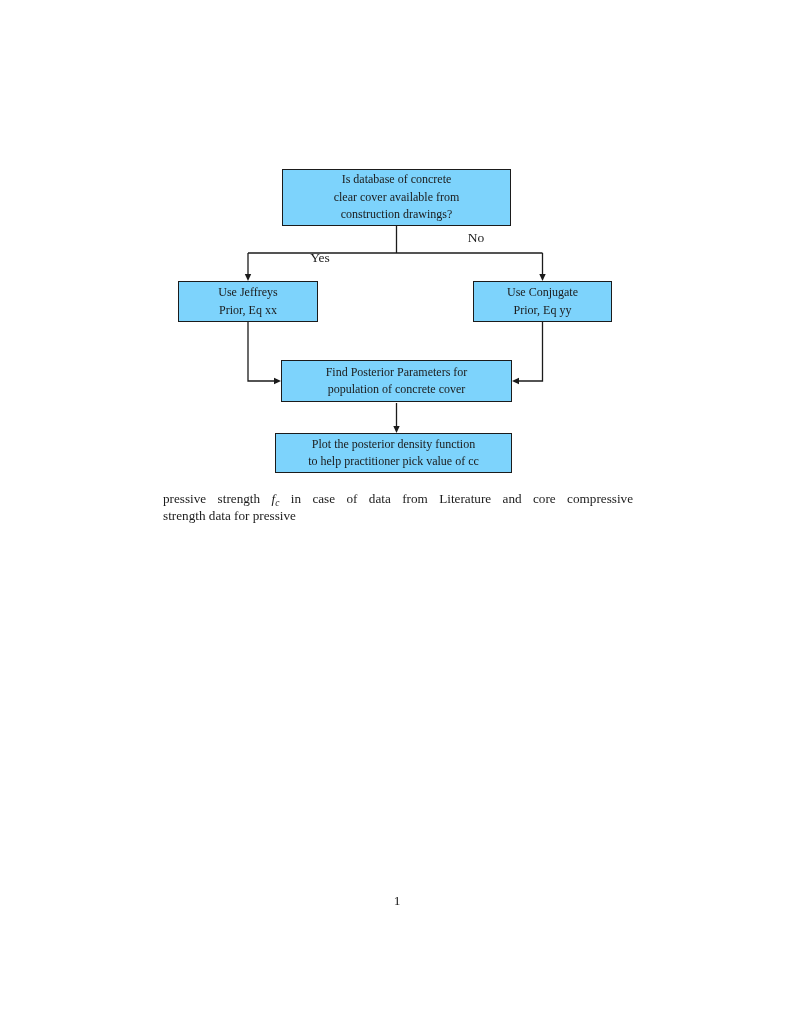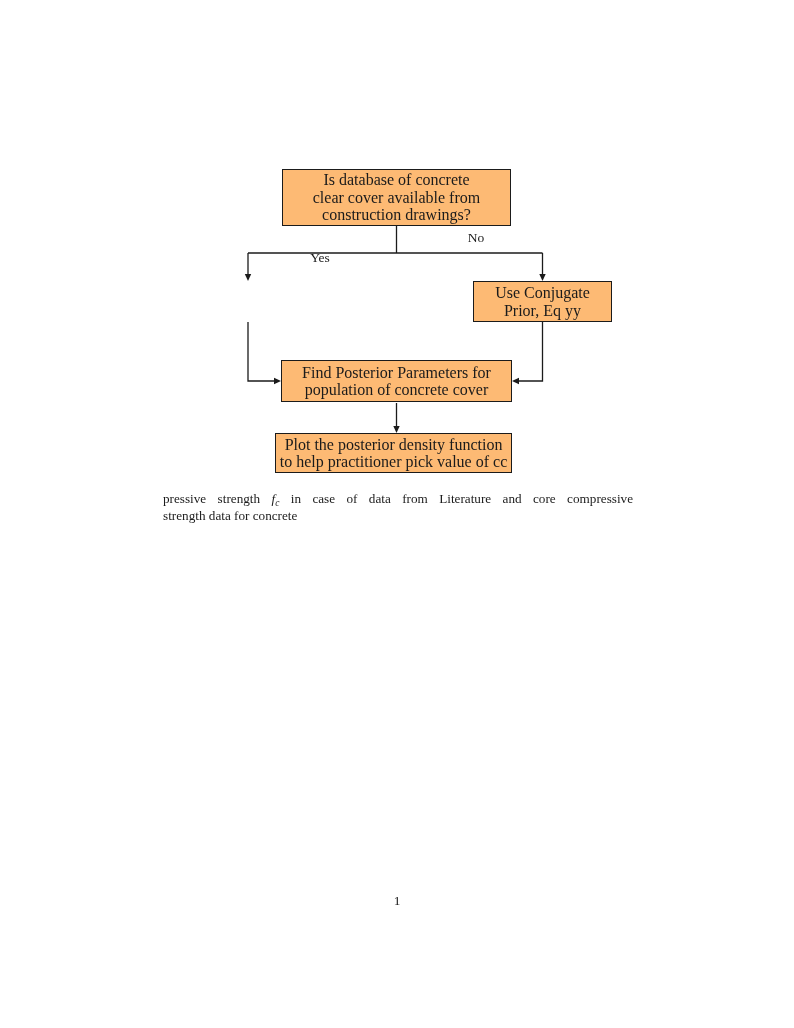--- a/index.html
+++ b/index.html
@@ -21,27 +21,27 @@
     left: 0;
     top: 0;
     width: 794px;
     height: 1028px;
     pointer-events: none;
   }
   .node {
     position: absolute;
     box-sizing: border-box;
     border: 1.5px solid #1b1b1b;
-    background: #fdba74;
+    background: #7dd3fc;
     display: flex;
     flex-direction: column;
     justify-content: center;
     align-items: center;
     text-align: center;
-    font-size: 16px;
+    font-size: 12px;
     line-height: 17.4px;
   }
   .box-decision { left: 282px; top: 169px; width: 229px; height: 57px; }
   .box-jeffreys { left: 178px; top: 281px; width: 140px; height: 41px; }
   .box-conjugate { left: 473px; top: 281px; width: 139px; height: 41px; }
   .box-posterior { left: 281px; top: 360px; width: 231px; height: 42px; }
   .box-plot { left: 275px; top: 433px; width: 237px; height: 40px; }
   .edge-label {
     position: absolute;
     width: 48px;
@@ -109,36 +109,40 @@
 
   <div class="node box-decision">
     <div>Is database of concrete</div>
     <div>clear cover available from</div>
     <div>construction drawings?</div>
   </div>
 
   <div class="edge-label yes">Yes</div>
   <div class="edge-label no">No</div>
 
+  <div class="node box-jeffreys">
+    <div>Use Jeffreys</div>
+    <div>Prior, Eq xx</div>
+  </div>
 
   <div class="node box-conjugate">
     <div>Use Conjugate</div>
     <div>Prior, Eq yy</div>
   </div>
 
   <div class="node box-posterior">
     <div>Find Posterior Parameters for</div>
     <div>population of concrete cover</div>
   </div>
 
   <div class="node box-plot">
     <div>Plot the posterior density function</div>
     <div>to help practitioner pick value of cc</div>
   </div>
 
   <div class="caption">
     <div class="cap-line cap-just"><span>pressive strength </span><i class="mvar">f</i><sub class="msub">c</sub><span> in case of data from Literature and core compressive</span></div>
-    <div class="cap-line">strength data for concrete</div>
+    <div class="cap-line">strength data for pressive</div>
   </div>
 
   <div class="page-number">1</div>
 
 </div>
 
 </body></html>

